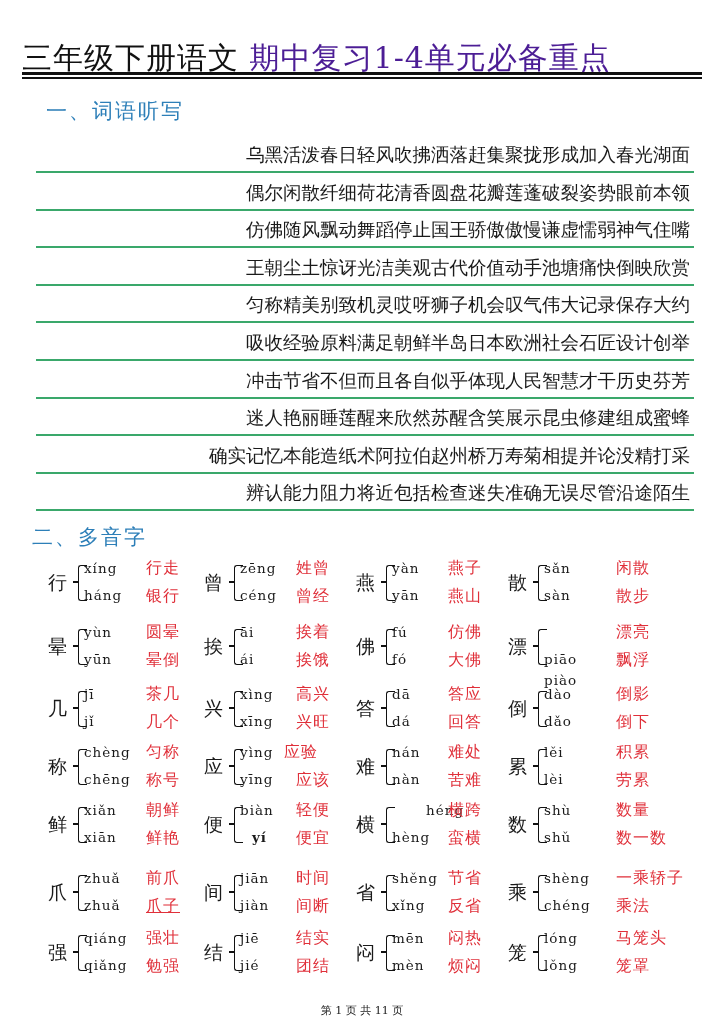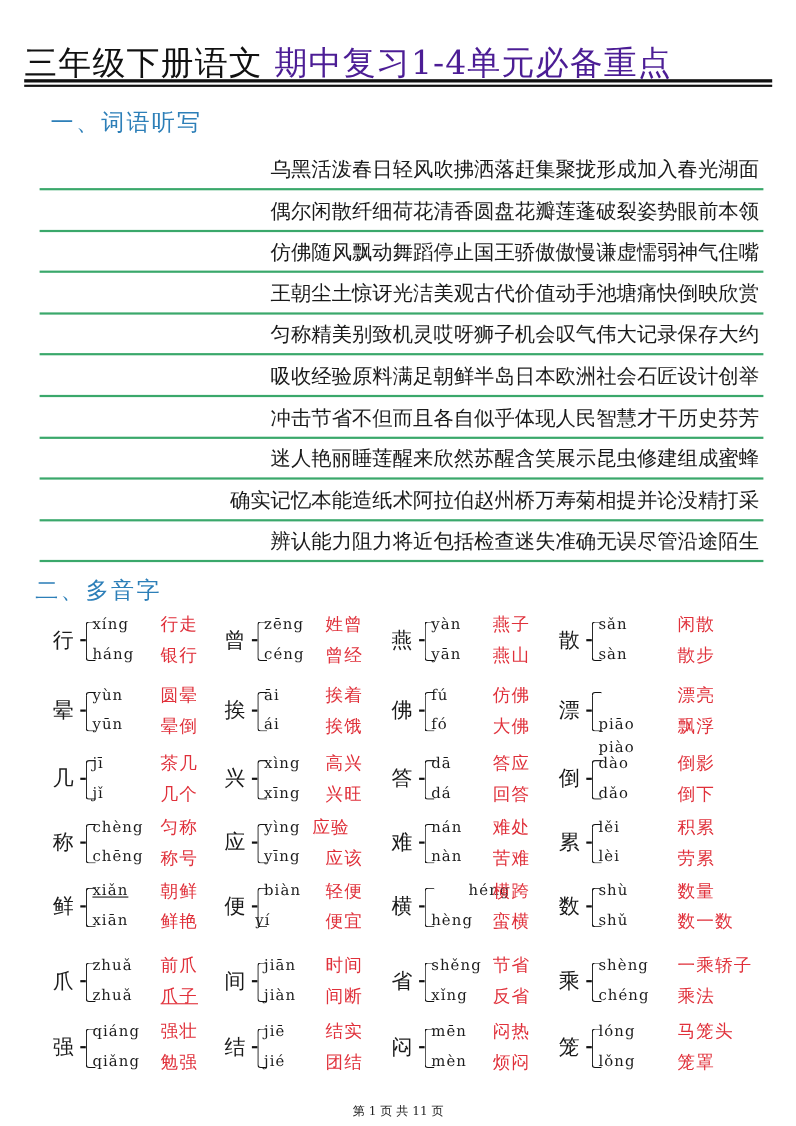--- a/index.html
+++ b/index.html
@@ -345,30 +345,30 @@
       <div class="brace" style="left: 30px;"></div>
       <span class="poly-char">累</span>
       <span class="py top" style="left: 36px;">lěi</span>
       <span class="py bot" style="left: 36px;">lèi</span>
       <span class="ex top" style="left: 108px;">积累</span>
       <span class="ex bot" style="left: 108px;">劳累</span>
     </div>
     <div class="poly-item" style="left: 48px; top: 799px;">
       <div class="brace" style="left: 30px;"></div>
       <span class="poly-char">鲜</span>
-      <span class="py top" style="left: 36px; text-decoration: underline;">xiǎn</span>
+      <span class="py top" style="left: 36px;">xiǎn</span>
       <span class="py bot" style="left: 36px;">xiān</span>
       <span class="ex top" style="left: 98px;">朝鲜</span>
       <span class="ex bot" style="left: 98px;">鲜艳</span>
     </div>
     <div class="poly-item" style="left: 204px; top: 799px;">
       <div class="brace" style="left: 30px;"></div>
       <span class="poly-char">便</span>
       <span class="py top" style="left: 36px;">biàn</span>
-      <span class="py bot" style="left: 28px;">yí</span>
+      <span class="py bot" style="left: 48px; font-weight: bold;">yí</span>
       <span class="ex top" style="left: 92px;">轻便</span>
       <span class="ex bot" style="left: 92px;">便宜</span>
     </div>
     <div class="poly-item" style="left: 356px; top: 799px;">
       <div class="brace" style="left: 30px;"></div>
       <span class="poly-char">横</span>
       <span class="py top" style="left: 36px; margin-left: 34px;">héng</span>
       <span class="py bot" style="left: 36px;">hèng</span>
       <span class="ex top" style="left: 92px;">横跨</span>
       <span class="ex bot" style="left: 92px;">蛮横</span>

